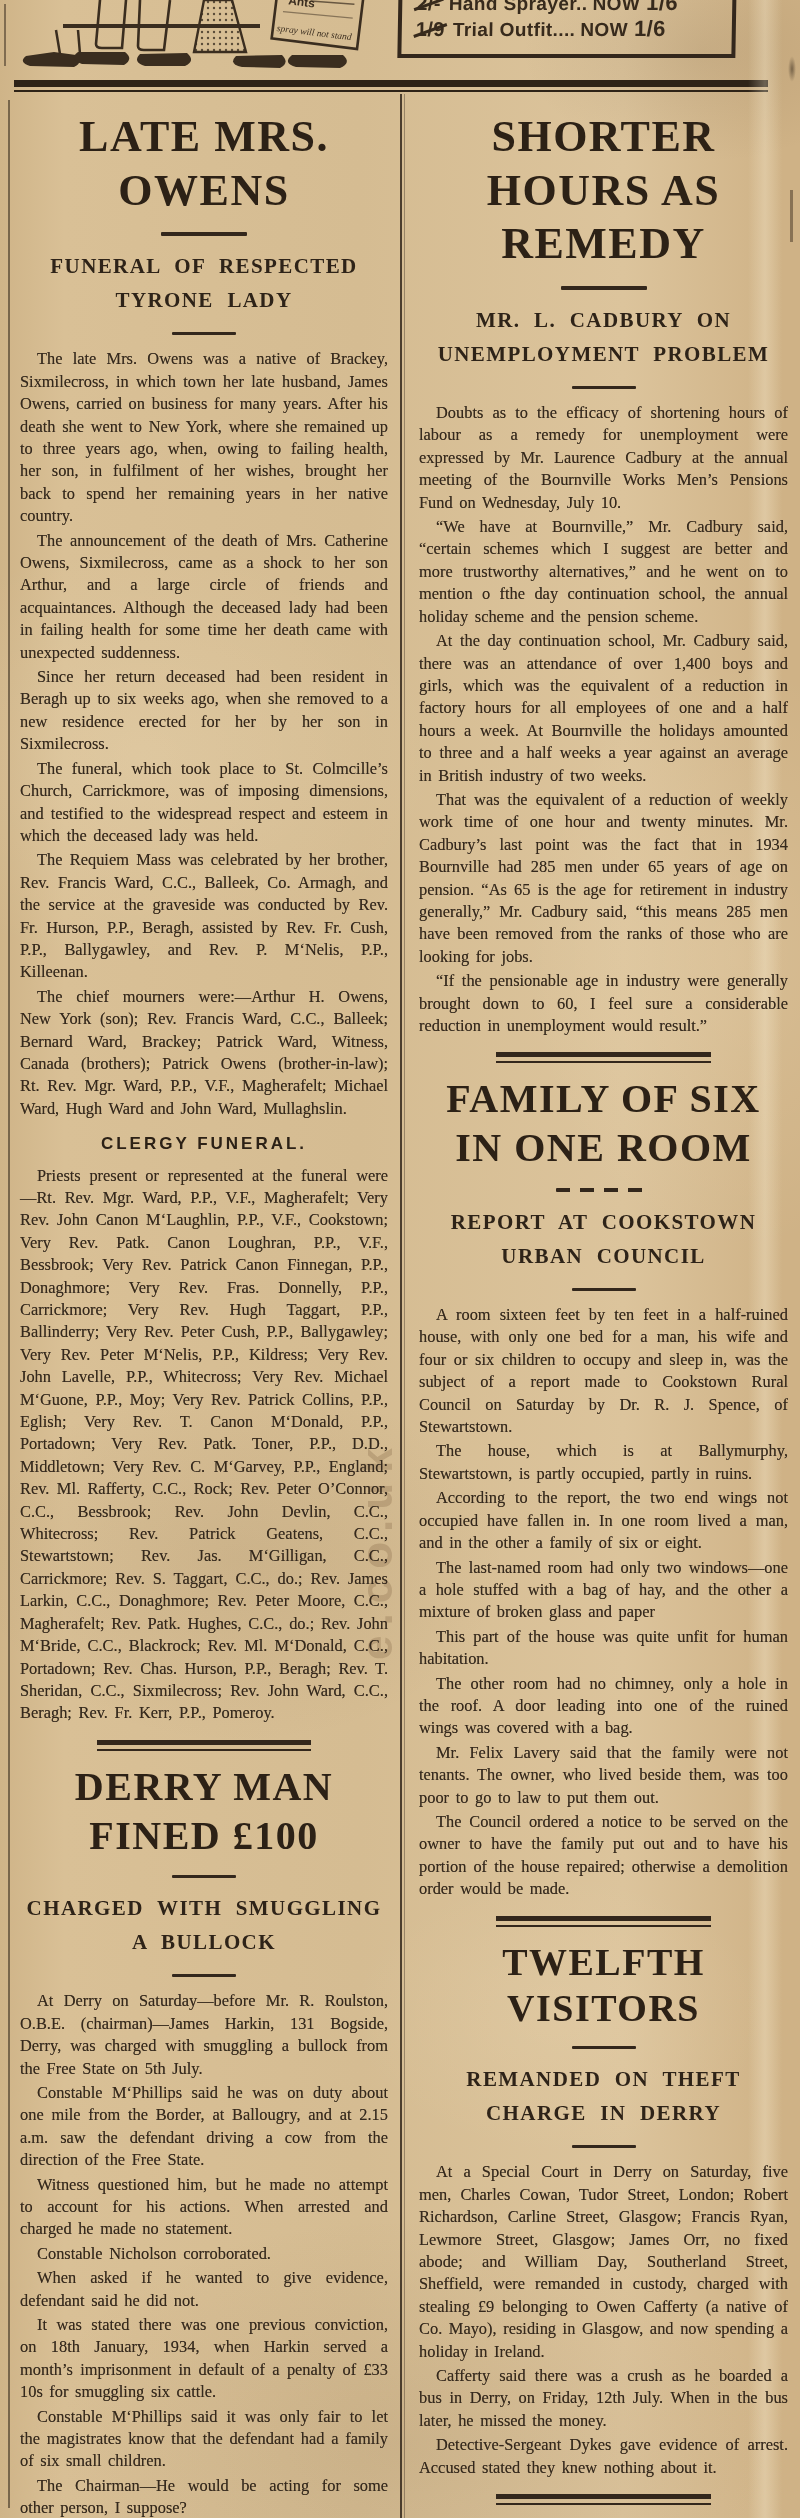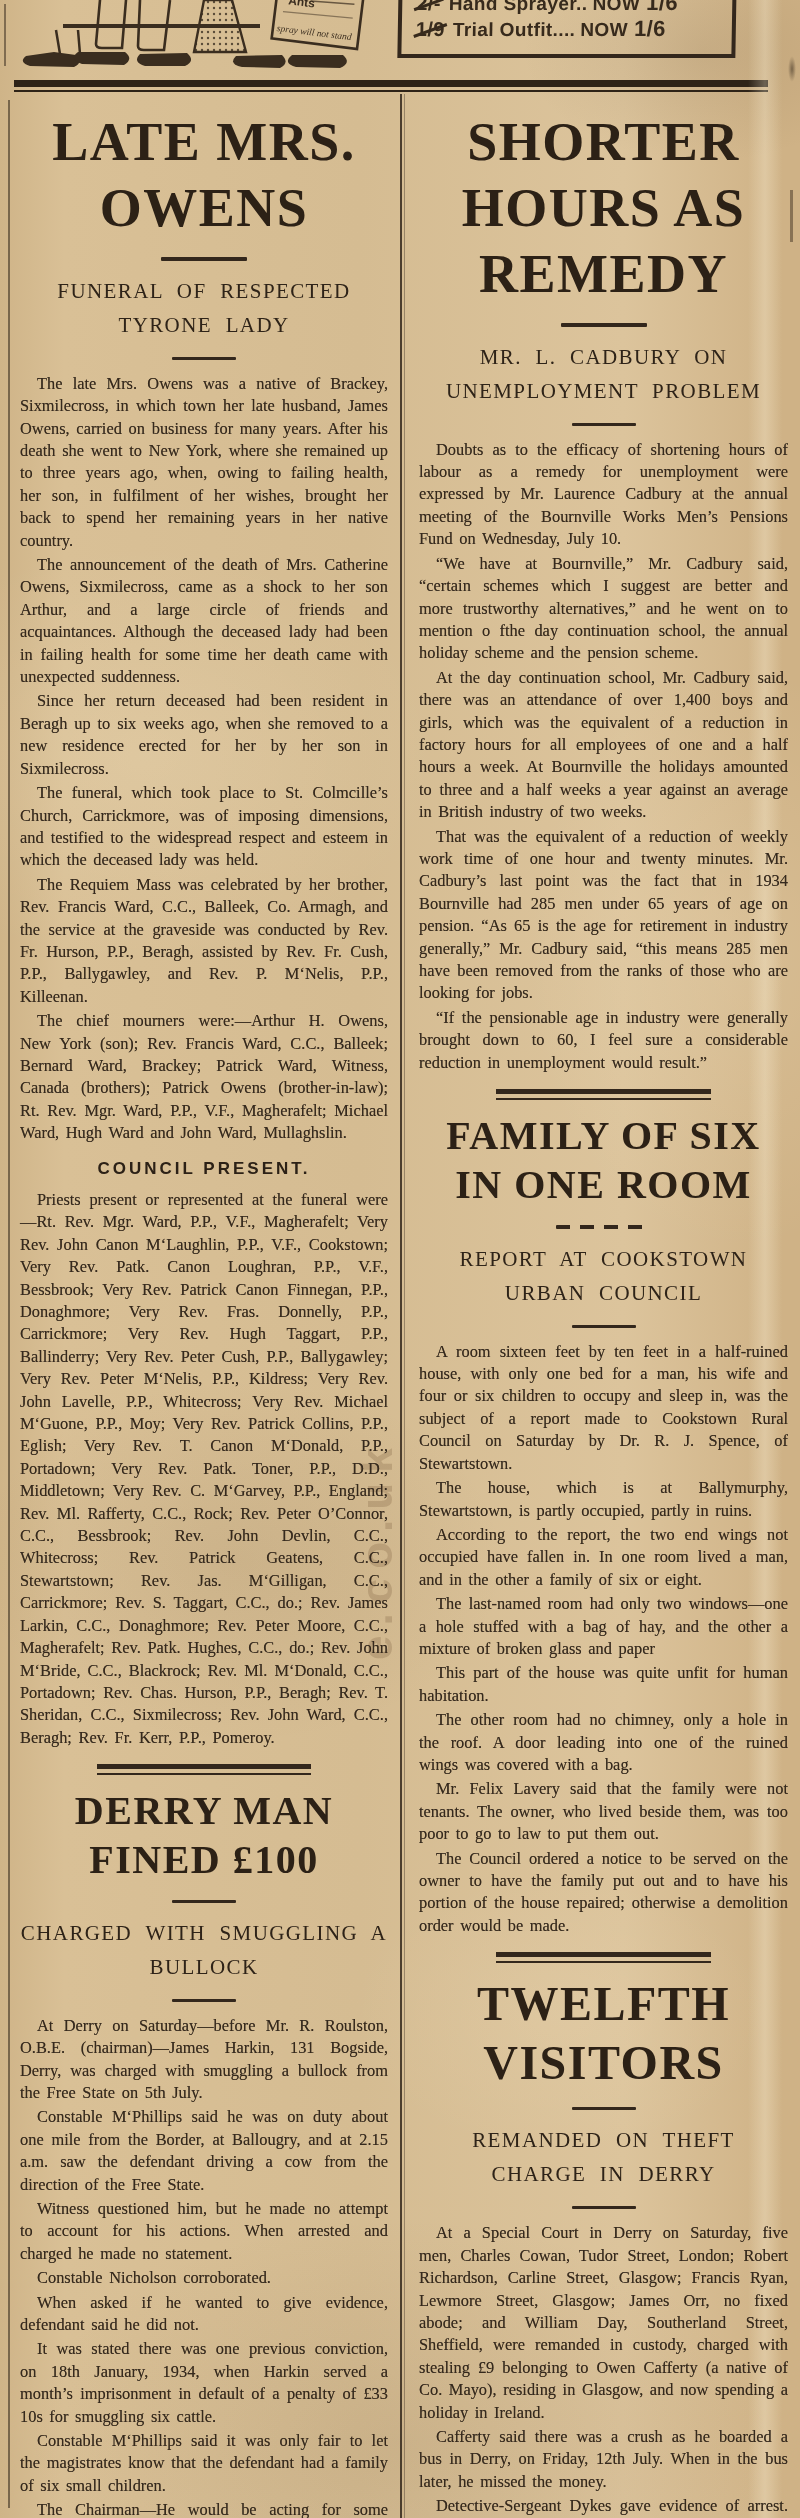--- a/index.html
+++ b/index.html
@@ -43,27 +43,27 @@
     font:700 44px "Liberation Sans",sans-serif;letter-spacing:10px;
     color:rgba(125,98,64,.28);pointer-events:none;}
   
   .cols{position:absolute;top:94px;left:10px;width:784px;display:flex;align-items:flex-start;}
   .col{box-sizing:border-box;}
   .col-left{width:392px;padding:4px 12px 0 10px;border-right:2px solid rgba(52,40,28,.85);}
   .col-right{flex:1;border-left:1px solid rgba(52,40,28,.38);margin-left:2px;padding:4px 6px 0 14px;}
   
   .hl{font-weight:700;text-align:center;letter-spacing:1.5px;margin:12px 0 0;color:#2c2116;
     font-family:"Liberation Serif",serif;line-height:1.22;}
-  .h-xl{font-size:54px;}
-  .h-lg{font-size:48px;}
+  .h-xl{font-size:44px;}
+  .h-lg{font-size:38px;}
   .h-md{font-size:40px;}
   .divider{width:86px;height:4px;background:#33271c;margin:15px auto 13px;border-radius:1px;}
   .divider.thin{width:64px;height:3px;}
   .divider.dashed{background:repeating-linear-gradient(90deg,#33271c 0 14px,transparent 14px 24px);width:96px;}
-  .sub{font-weight:400;font-size:21px;line-height:1.62;text-align:center;letter-spacing:1.4px;
+  .sub{font-weight:700;font-size:21px;line-height:1.62;text-align:center;letter-spacing:1.4px;
     word-spacing:7px;margin:0;color:#2e2318;font-family:"Liberation Serif",serif;}
   .crosshead{font:700 17px/1.2 "Liberation Sans",sans-serif;letter-spacing:3px;text-align:center;
     margin:14px 0 10px;color:#2c2116;}
   .bp{margin:0 0 2px;text-indent:17px;text-align:justify;
     font:16.4px/22.4px "Liberation Serif",serif;word-spacing:2.5px;color:#35291d;
     text-shadow:0 0 .4px rgba(53,41,29,.55);}
   .double-rule{width:58%;margin:15px auto 12px;height:4px;
     border-top:5px solid #33271c;border-bottom:2px solid #33271c;}
   
   .notice-p{font:16.6px/22.6px "Liberation Serif",serif;text-align:justify;word-spacing:3px;
@@ -139,21 +139,21 @@
         <h2 class="sub">FUNERAL OF RESPECTED TYRONE LADY</h2>
         <div class="divider thin"></div>
         <div class="body">
             <p class="bp">The late Mrs. Owens was a native of Brackey, Sixmilecross, in which town her late husband, James Owens, carried on business for many years. After his death she went to New York, where she remained up to three years ago, when, owing to failing health, her son, in fulfilment of her wishes, brought her back to spend her remaining years in her native country.</p>
             <p class="bp">The announcement of the death of Mrs. Catherine Owens, Sixmilecross, came as a shock to her son Arthur, and a large circle of friends and acquaintances. Although the deceased lady had been in failing health for some time her death came with unexpected suddenness.</p>
             <p class="bp">Since her return deceased had been resident in Beragh up to six weeks ago, when she removed to a new residence erected for her by her son in Sixmilecross.</p>
             <p class="bp">The funeral, which took place to St. Colmcille’s Church, Carrickmore, was of imposing dimensions, and testified to the widespread respect and esteem in which the deceased lady was held.</p>
             <p class="bp">The Requiem Mass was celebrated by her brother, Rev. Francis Ward, C.C., Balleek, Co. Armagh, and the service at the graveside was conducted by Rev. Fr. Hurson, P.P., Beragh, assisted by Rev. Fr. Cush, P.P., Ballygawley, and Rev. P. M‘Nelis, P.P., Killeenan.</p>
             <p class="bp">The chief mourners were:—Arthur H. Owens, New York (son); Rev. Francis Ward, C.C., Balleek; Bernard Ward, Brackey; Patrick Ward, Witness, Canada (brothers); Patrick Owens (brother-in-law); Rt. Rev. Mgr. Ward, P.P., V.F., Magherafelt; Michael Ward, Hugh Ward and John Ward, Mullaghslin.</p>
           </div>
-        <h3 class="crosshead">COUNCIL PRESENT.</h3>
+        <h3 class="crosshead">CLERGY FUNERAL.</h3>
         <div class="body">
             <p class="bp">Priests present or represented at the funeral were—Rt. Rev. Mgr. Ward, P.P., V.F., Magherafelt; Very Rev. John Canon M‘Laughlin, P.P., V.F., Cookstown; Very Rev. Patk. Canon Loughran, P.P., V.F., Bessbrook; Very Rev. Patrick Canon Finnegan, P.P., Donaghmore; Very Rev. Fras. Donnelly, P.P., Carrickmore; Very Rev. Hugh Taggart, P.P., Ballinderry; Very Rev. Peter Cush, P.P., Ballygawley; Very Rev. Peter M‘Nelis, P.P., Kildress; Very Rev. John Lavelle, P.P., Whitecross; Very Rev. Michael M‘Guone, P.P., Moy; Very Rev. Patrick Collins, P.P., Eglish; Very Rev. T. Canon M‘Donald, P.P., Portadown; Very Rev. Patk. Toner, P.P., D.D., Middletown; Very Rev. C. M‘Garvey, P.P., England; Rev. Ml. Rafferty, C.C., Rock; Rev. Peter O’Connor, C.C., Bessbrook; Rev. John Devlin, C.C., Whitecross; Rev. Patrick Geatens, C.C., Stewartstown; Rev. Jas. M‘Gilligan, C.C., Carrickmore; Rev. S. Taggart, C.C., do.; Rev. James Larkin, C.C., Donaghmore; Rev. Peter Moore, C.C., Magherafelt; Rev. Patk. Hughes, C.C., do.; Rev. John M‘Bride, C.C., Blackrock; Rev. Ml. M‘Donald, C.C., Portadown; Rev. Chas. Hurson, P.P., Beragh; Rev. T. Sheridan, C.C., Sixmilecross; Rev. John Ward, C.C., Beragh; Rev. Fr. Kerr, P.P., Pomeroy.</p>
           </div>
       </article>
 
       <div class="double-rule"></div>
 
       <article>
         <h1 class="hl h-md">DERRY MAN FINED £100</h1>
         <div class="divider thin"></div>

